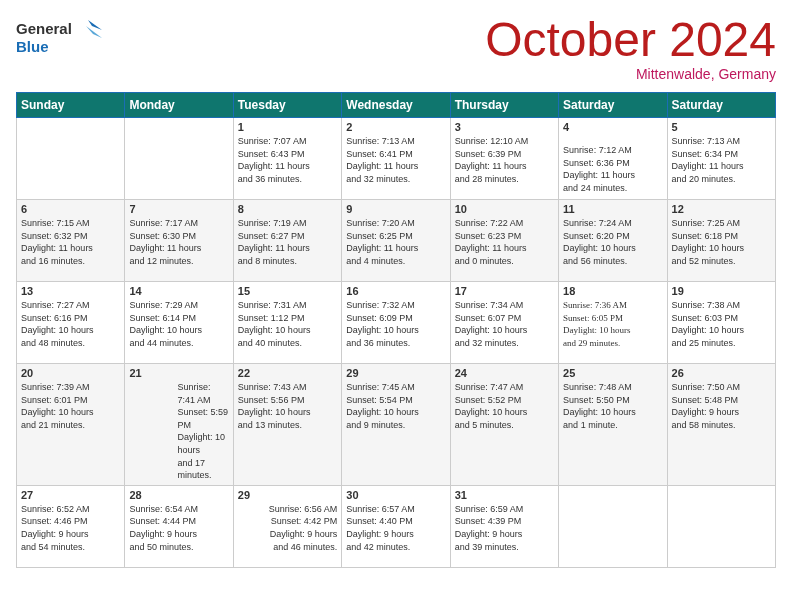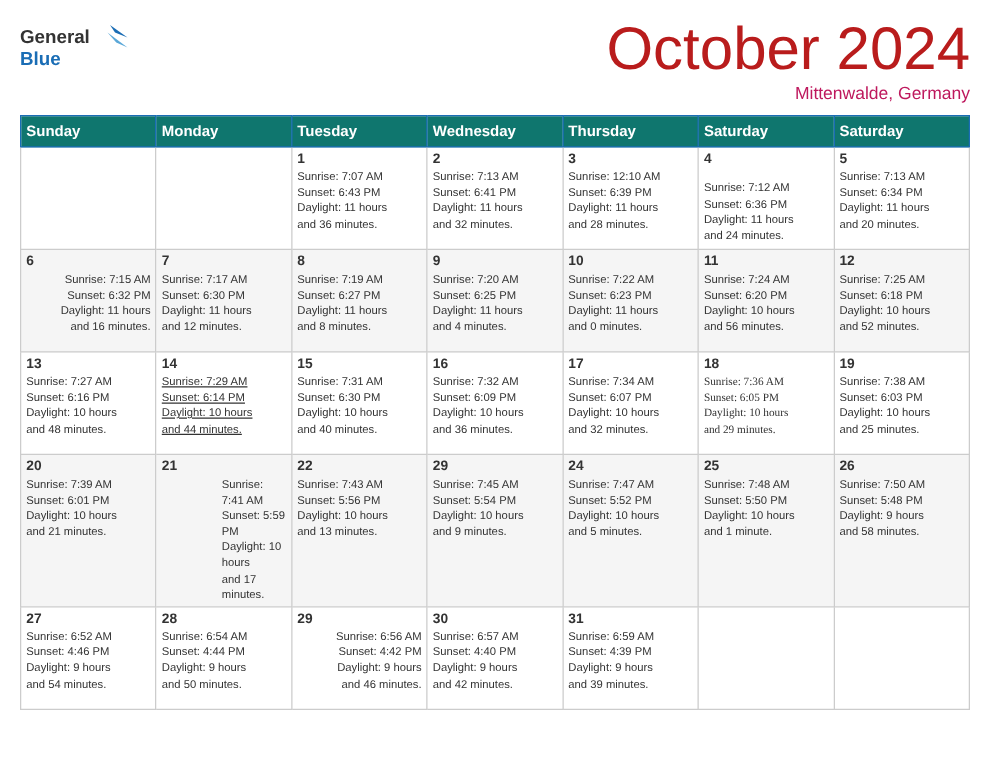--- a/index.html
+++ b/index.html
@@ -155,21 +155,21 @@
             <span class="day-num">5</span>
             <div class="day-info" style="white-space: pre-line;">Sunrise: 7:13 AM
 Sunset: 6:34 PM
 Daylight: 11 hours
 and 20 minutes.</div>
           </td>
         </tr>
         <tr>
           <td>
             <span class="day-num">6</span>
-            <div class="day-info" style="white-space: pre-line; text-align: right;">Sunrise: 7:15 AM
+            <div class="day-info" style="white-space: pre-line;">Sunrise: 7:15 AM
 Sunset: 6:32 PM
 Daylight: 11 hours
 and 16 minutes.</div>
           </td>
           <td>
             <span class="day-num">7</span>
             <div class="day-info" style="white-space: pre-line;">Sunrise: 7:17 AM
 Sunset: 6:30 PM
 Daylight: 11 hours
 and 12 minutes.</div>
@@ -213,29 +213,29 @@
         <tr>
           <td>
             <span class="day-num">13</span>
             <div class="day-info" style="white-space: pre-line;">Sunrise: 7:27 AM
 Sunset: 6:16 PM
 Daylight: 10 hours
 and 48 minutes.</div>
           </td>
           <td>
             <span class="day-num">14</span>
-            <div class="day-info" style="white-space: pre-line; text-decoration: underline;">Sunrise: 7:29 AM
+            <div class="day-info" style="white-space: pre-line;">Sunrise: 7:29 AM
 Sunset: 6:14 PM
 Daylight: 10 hours
 and 44 minutes.</div>
           </td>
           <td>
             <span class="day-num">15</span>
             <div class="day-info" style="white-space: pre-line;">Sunrise: 7:31 AM
-Sunset: 6:30 PM
+Sunset: 1:12 PM
 Daylight: 10 hours
 and 40 minutes.</div>
           </td>
           <td>
             <span class="day-num">16</span>
             <div class="day-info" style="white-space: pre-line;">Sunrise: 7:32 AM
 Sunset: 6:09 PM
 Daylight: 10 hours
 and 36 minutes.</div>
           </td>

